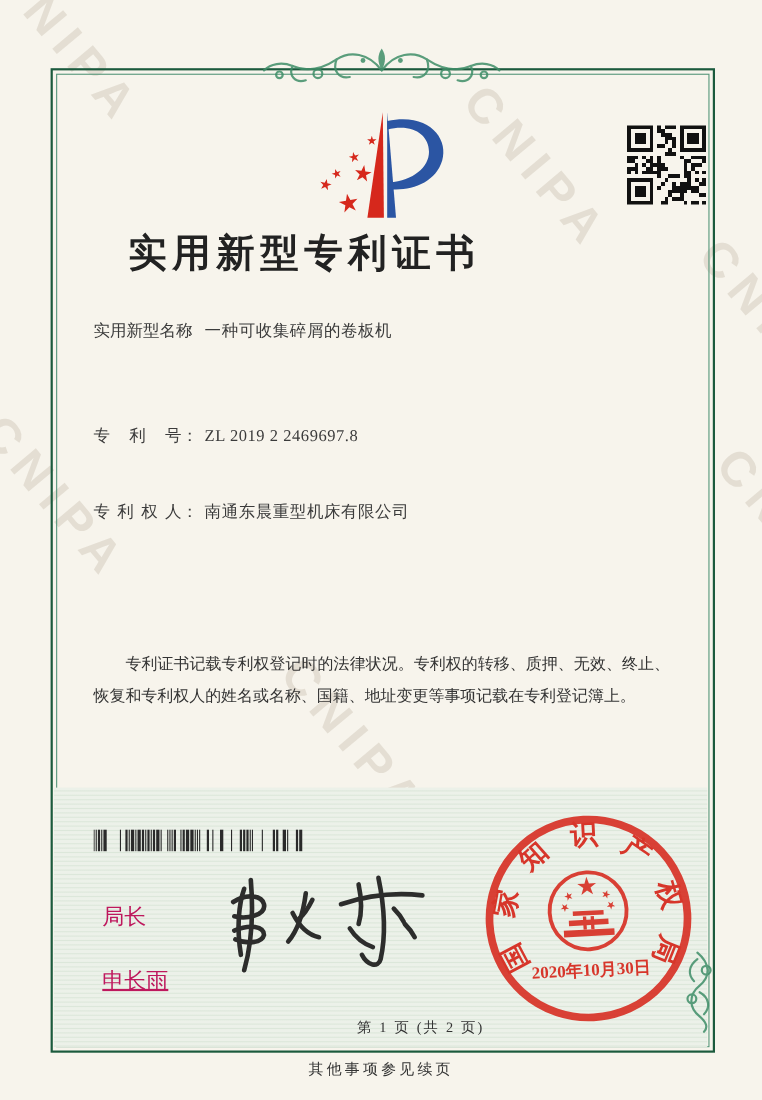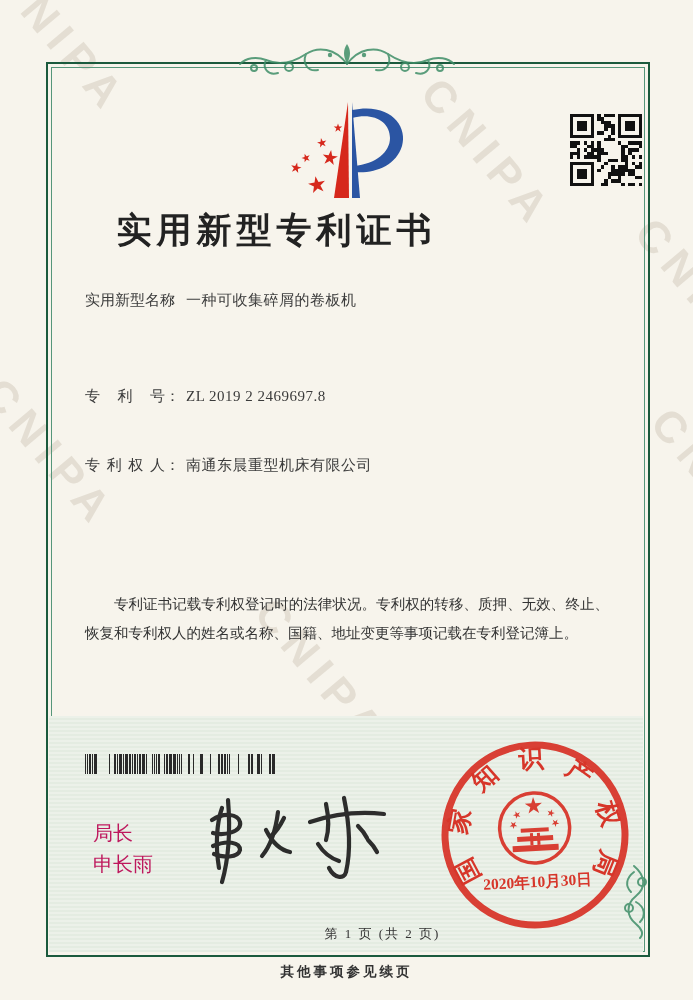--- a/index.html
+++ b/index.html
@@ -56,34 +56,34 @@
   .fvalue{letter-spacing:.5px;}
   .fgroup2{position:absolute;left:305px;top:0;white-space:nowrap;}
 
   .paras{
     position:absolute;left:85px;top:590px;width:524px;
     font-size:14.5px;line-height:29px;text-align:justify;color:#333;
   }
   .paras p{margin:0;text-indent:2em;}
 
   .officer{position:absolute;left:93px;top:820px;font-size:20px;color:#be185d;z-index:5;}
-  .officer .o-name{margin-top:4px;}
+  .officer .o-name{margin-top:31px;text-decoration:underline;}
   .signature{position:absolute;left:192px;top:788px;z-index:5;}
 
   .barcode{position:absolute;left:85px;top:754px;z-index:5;}
 
   .seal{position:absolute;left:436px;top:736px;z-index:6;transform:rotate(-3deg);opacity:.93;}
 
   .page-info{
     position:absolute;left:0;top:925px;width:693px;text-align:center;
     font-size:13px;color:#333;z-index:5;letter-spacing:2px;padding-left:36px;
   }
   .note{
     position:absolute;left:0;top:963px;width:693px;text-align:center;
-    font-size:13.5px;color:#333;z-index:5;letter-spacing:3px;font-weight:bold;
+    font-size:13.5px;color:#333;z-index:5;letter-spacing:3px;
   }
 
   .ornament-top{position:absolute;left:232px;top:40px;z-index:3;}
   .ornament-br{position:absolute;left:612px;top:862px;z-index:7;}
 </style>
 </head>
 <body>
 
 <div class="cert">
 

